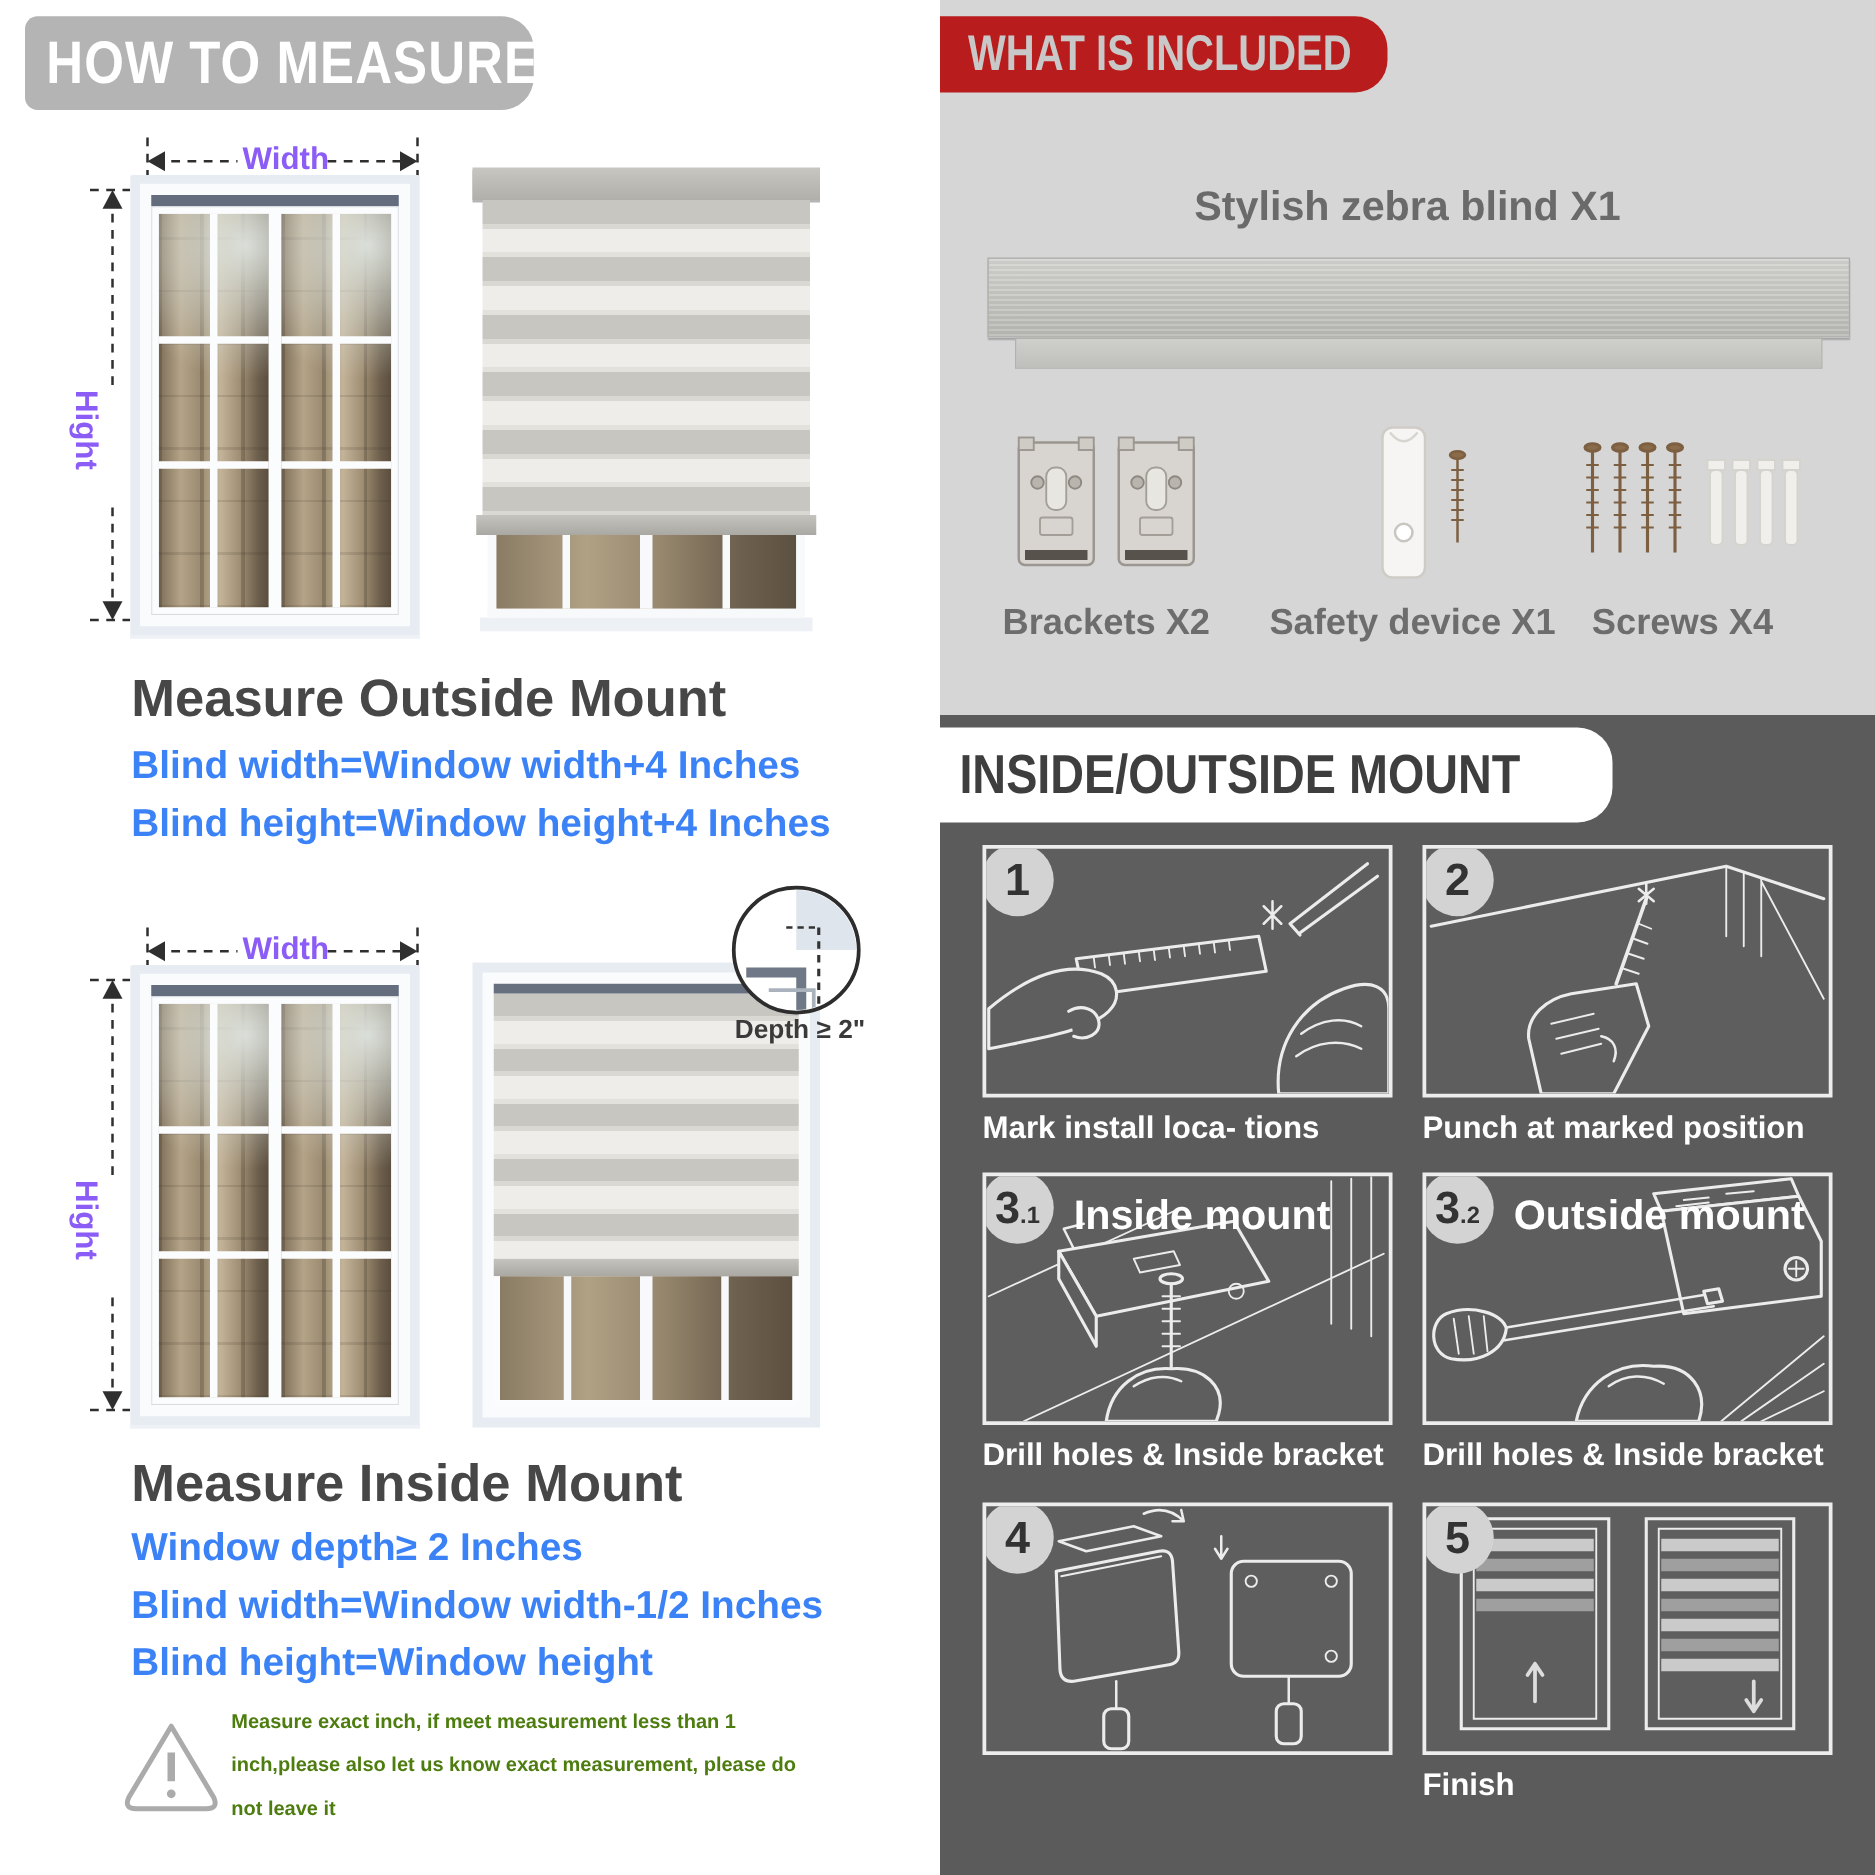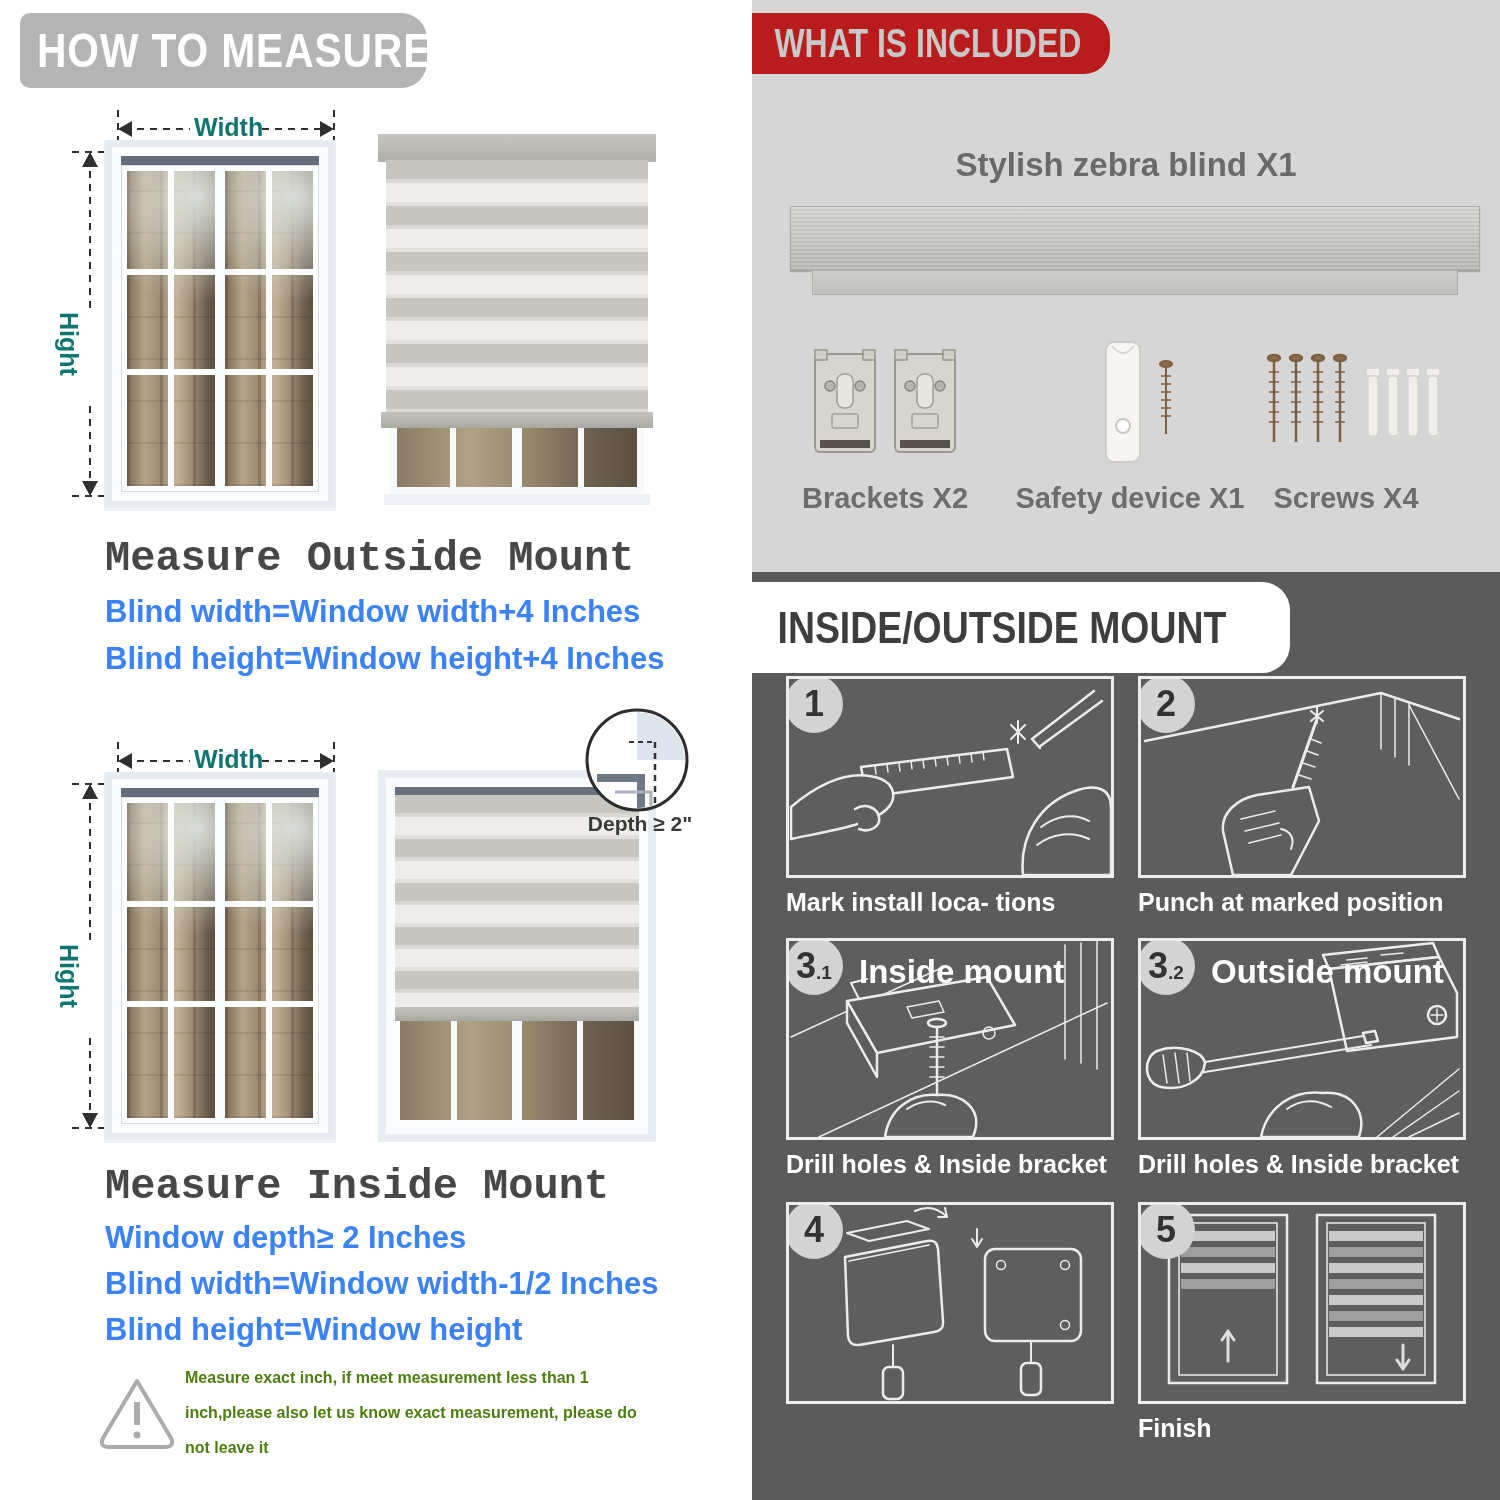--- a/index.html
+++ b/index.html
@@ -37,42 +37,42 @@
   .um.c{left:calc(50% - 5px);width:10px;} .um.l{left:22%;width:6px;} .um.r{right:22%;width:6px;}
   
   .wb-out{width:278px;height:372px;background:#e7ebf2;padding:8px;box-sizing:border-box;}
   .wb-frame{height:100%;background:#fafbfc;padding:9px;box-sizing:border-box;display:flex;flex-direction:column;}
   .btop{height:8px;background:#67707f;flex:none;}
   .bshade2{height:212px;
      background:repeating-linear-gradient(180deg,#c7c6c1 0 18px,#d9d8d3 18px 22px,#efede9 22px 40px,#e3e1dc 40px 44px);}
   .brail2{height:14px;background:linear-gradient(#c4c3be,#a9a8a3);}
   .bunder2{flex:1;position:relative;border:5px solid #fbfcfd;border-top:0;box-sizing:border-box;
      background:linear-gradient(90deg,#8a7b64 0%,#b0a084 30%,#97876d 55%,#6f6150 80%,#5c5040 100%);}
-  .h-measure{color:#474747;font-size:42px;font-weight:bold;white-space:nowrap;font-family:Liberation Mono, monospace;}
+  .h-measure{color:#474747;font-size:42px;font-weight:bold;white-space:nowrap;}
   .l-measure{color:#3b82f6;font-size:31px;font-weight:bold;white-space:nowrap;}
   .warn-text{color:#4d7c0f;font-size:16px;font-weight:bold;width:480px;line-height:35px;}
-  .dim-label{color:#0f766e;font-size:25px;font-weight:bold;}
+  .dim-label{color:#8b5cf6;font-size:25px;font-weight:bold;}
   .depth-label{color:#3a3a3a;font-size:21px;font-weight:bold;width:110px;text-align:center;}
   
   .panel-light{left:752px;top:0;width:748px;height:572px;background:#d6d6d6;}
   .panel-dark{left:752px;top:572px;width:748px;height:928px;background:#5b5b5b;}
   .badge-included{left:0;top:13px;width:358px;height:61px;background:#b91c1c;border-radius:0 26px 26px 0;
       display:flex;align-items:center;}
   .badge-included span{color:#c8c8c8;font-weight:bold;font-size:40px;padding-left:28px;
       transform:scaleX(.8);transform-origin:left center;white-space:nowrap;}
   .product-label{left:0;top:146px;width:748px;text-align:center;color:#6a6a6a;font-size:33px;font-weight:bold;}
   .rail-main{left:38px;top:206px;width:690px;height:64px;
       background:repeating-linear-gradient(180deg, rgba(255,255,255,.14) 0 2px, rgba(0,0,0,.03) 2px 4px),
                  linear-gradient(#d2d2cf,#b8b8b5);
       border:1px solid #aaaaa7;box-sizing:border-box;box-shadow:0 2px 1px rgba(120,120,120,.5);}
   .rail-lip{left:60px;top:270px;width:646px;height:25px;
       background:linear-gradient(#cfcfcc,#bfbfbc);border:1px solid #b1b1ae;box-sizing:border-box;}
   .item-label{top:482px;color:#6d6d6d;font-size:29px;font-weight:bold;text-align:center;}
-  .badge-mount{left:0;top:10px;width:538px;height:91px;background:#ffffff;border-radius:0 28px 28px 0;
-      display:flex;align-items:center;}
+  .badge-mount{left:0;top:10px;width:538px;height:76px;background:#ffffff;border-radius:0 28px 28px 0;
+      display:flex;align-items:center;justify-content:center;}
   .badge-mount span{color:#3e3e3e;font-weight:bold;font-size:44px;padding-left:30px;
       transform:scaleX(.85);transform-origin:left center;white-space:nowrap;}
   .step{position:absolute;width:328px;height:262px;}
   .sbox{position:relative;width:328px;height:202px;background:#5e5e5e;border:3px solid #ededed;
         box-sizing:border-box;overflow:hidden;}
   .snum{position:absolute;top:-4px;left:-4px;width:58px;height:58px;background:#d3d3d3;border-radius:50%;
         display:flex;align-items:center;justify-content:center;color:#333333;font-weight:bold;font-size:36px;}
   .snum .sub{font-size:19px;align-self:flex-end;margin-bottom:11px;}
   .stitle{position:absolute;left:70px;top:12px;color:#ffffff;font-size:33px;font-weight:bold;}
   .scap{margin-top:10px;color:#ffffff;font-size:25px;font-weight:bold;white-space:nowrap;}

